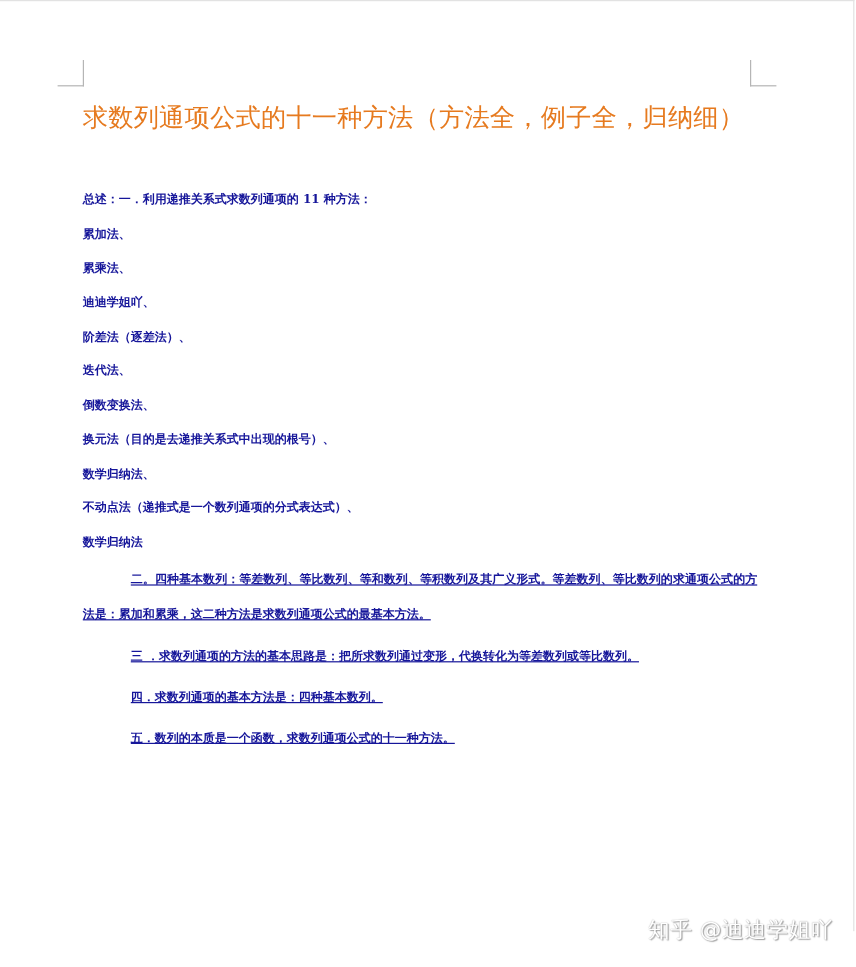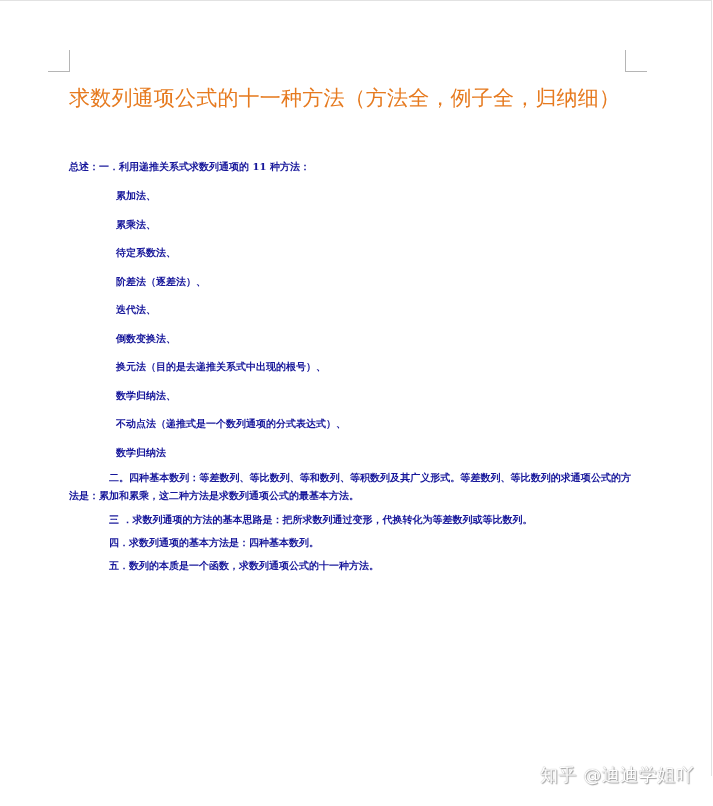--- a/index.html
+++ b/index.html
@@ -63,32 +63,32 @@
     height: 22px;
     line-height: 22px;
     white-space: nowrap;
   }
   .method-list {
     margin: 0;
     padding: 0;
     list-style: none;
   }
   .method-item {
-    margin-left: 47px;
     height: 28.5px;
     line-height: 28.5px;
     white-space: nowrap;
     font-family: Liberation Serif, serif;
   }
   .method-list { margin-top: 4px; }
   .para {
     text-indent: 40px;
-    line-height: 18px;
+    line-height: 29px;
     margin: 0;
     text-align: justify;
+    text-decoration: underline;
   }
   .para-2 { margin-top: 2px; }
   .para-3 { margin-top: 6px; }
   .para-4 { margin-top: 5px; }
   .para-5 { margin-top: 5px; }
   .watermark {
     position: absolute;
     left: 540px;
     top: 762px;
     font-family: "DejaVu Sans", "Liberation Sans", sans-serif;
@@ -108,21 +108,21 @@
   <div class="corner corner-tr"></div>
 
   <div class="title">求数列通项公式的十一种方法（方法全，例子全，归纳细）</div>
 
   <div class="content">
     <div class="summary">总述：一．利用递推关系式求数列通项的 11 种方法：</div>
 
     <ul class="method-list">
       <li class="method-item">累加法、</li>
       <li class="method-item">累乘法、</li>
-      <li class="method-item">待定系数法、</li>
+      <li class="method-item">迪迪学姐吖、</li>
       <li class="method-item">阶差法（逐差法）、</li>
       <li class="method-item">迭代法、</li>
       <li class="method-item">倒数变换法、</li>
       <li class="method-item">换元法（目的是去递推关系式中出现的根号）、</li>
       <li class="method-item">数学归纳法、</li>
       <li class="method-item">不动点法（递推式是一个数列通项的分式表达式）、</li>
       <li class="method-item">数学归纳法</li>
     </ul>
 
     <p class="para para-2">二。四种基本数列：等差数列、等比数列、等和数列、等积数列及其广义形式。等差数列、等比数列的求通项公式的方法是：累加和累乘，这二种方法是求数列通项公式的最基本方法。</p>

